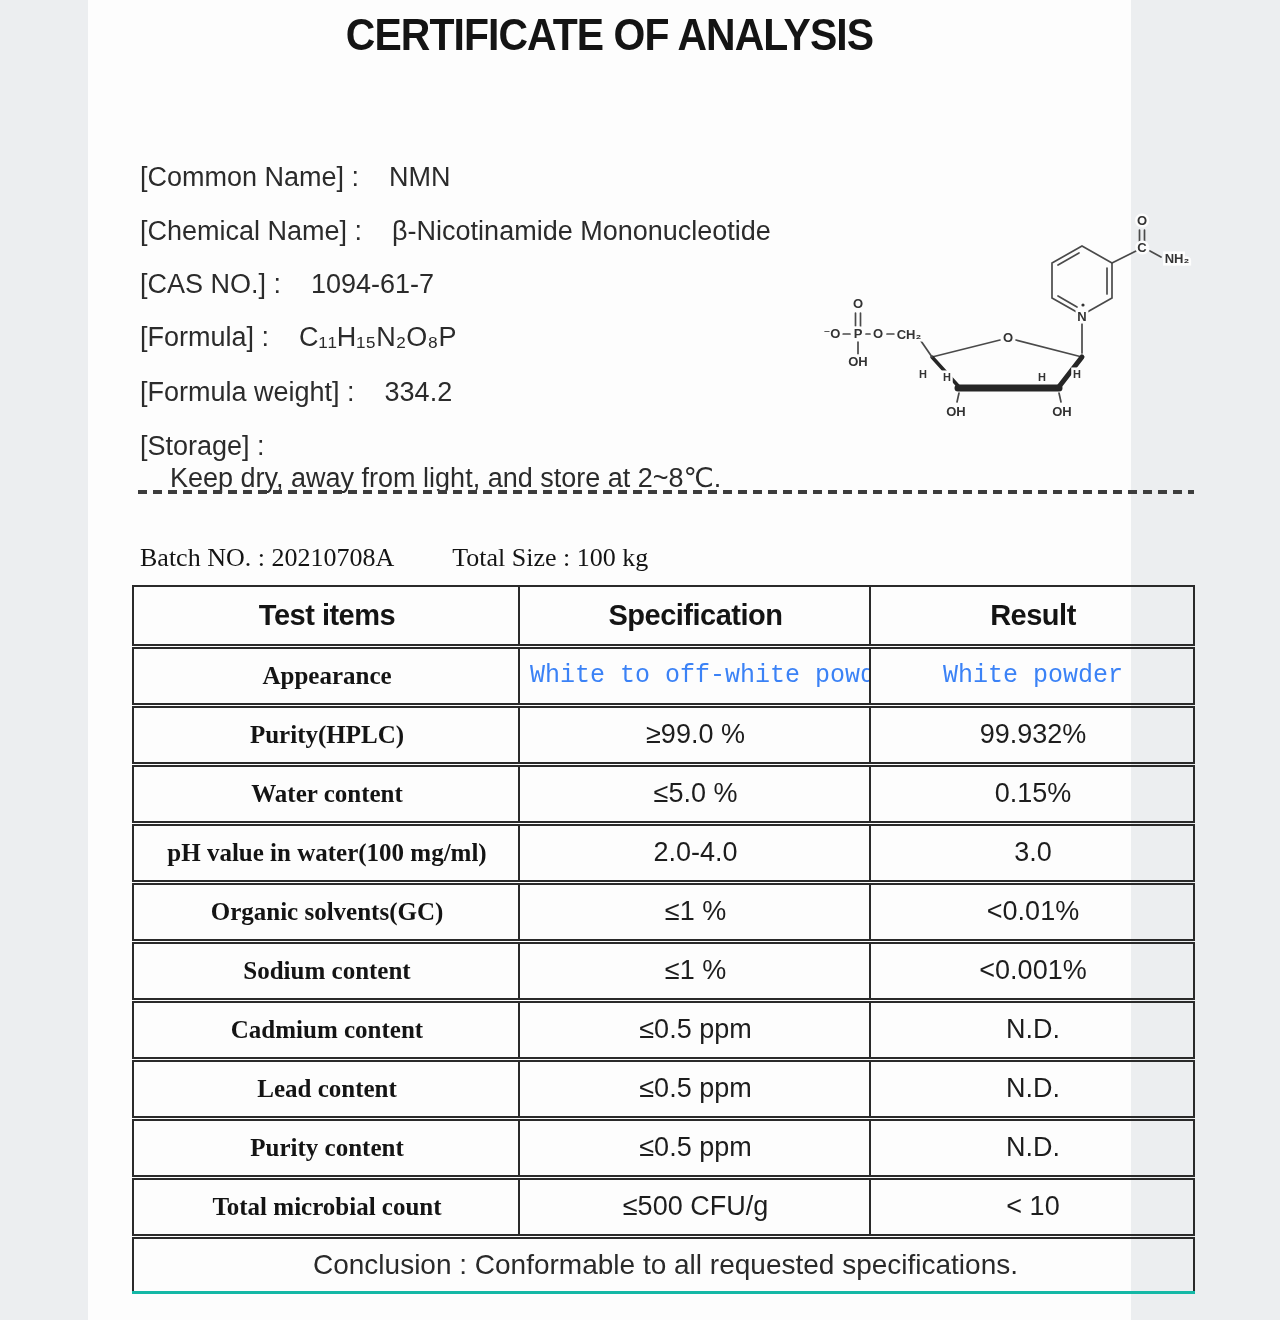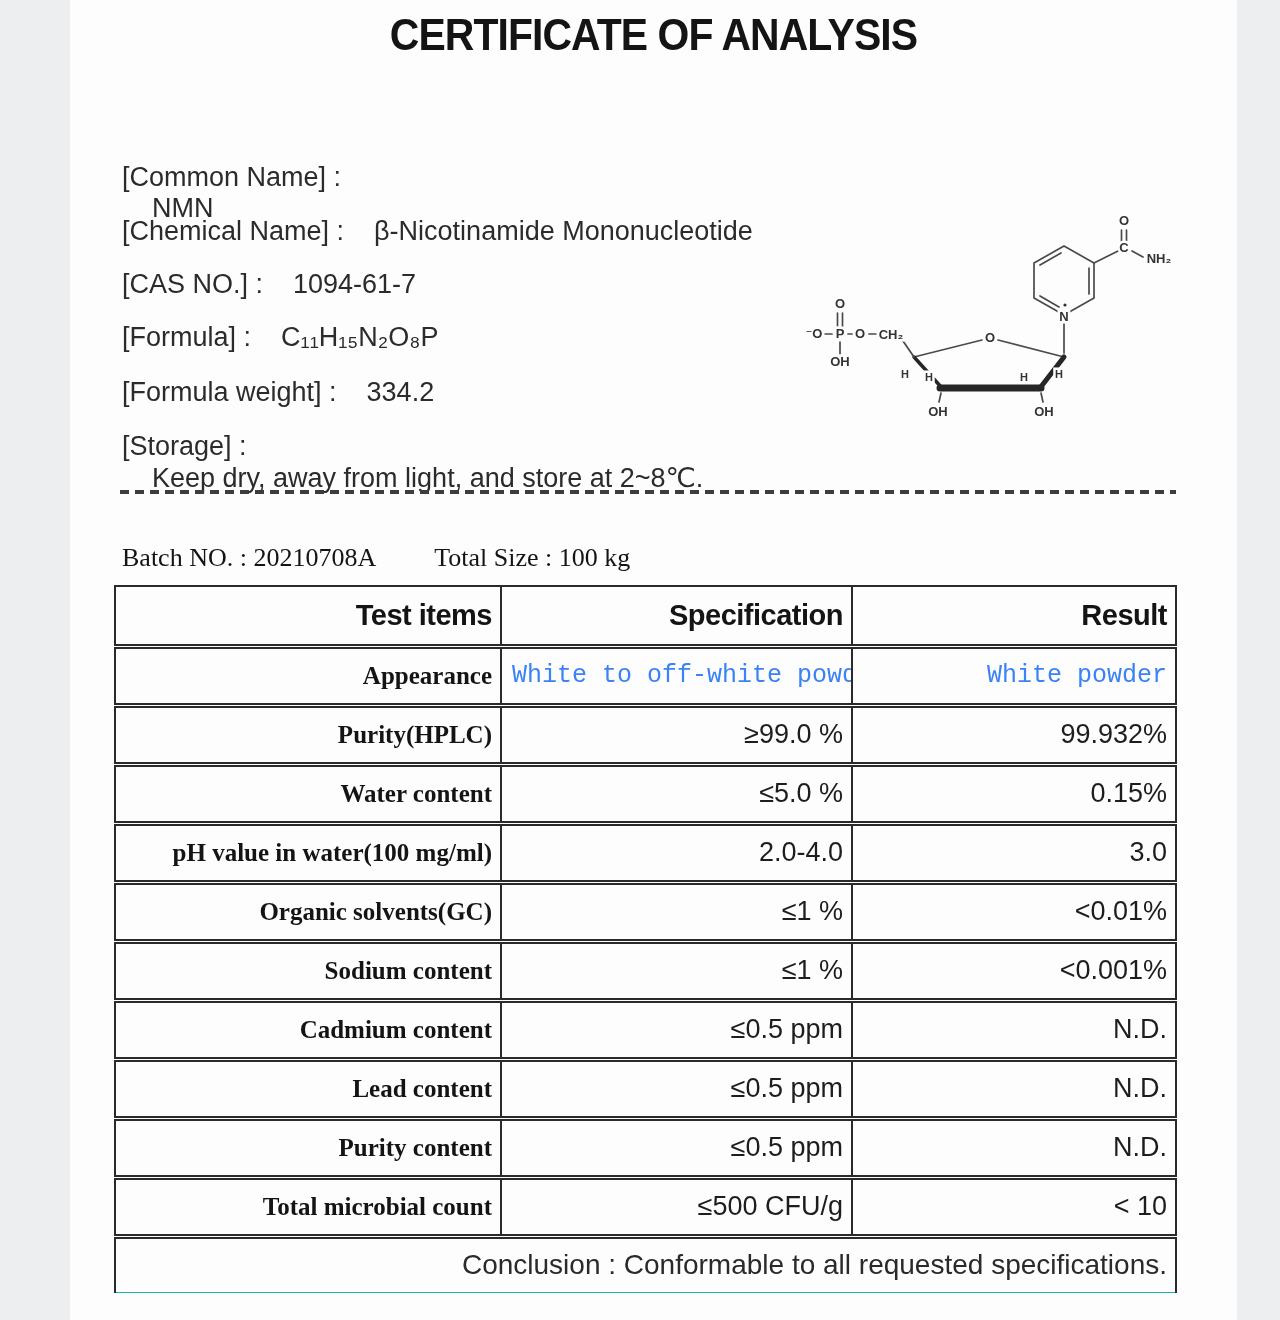--- a/index.html
+++ b/index.html
@@ -5,22 +5,22 @@
   * { margin: 0; padding: 0; box-sizing: border-box; }
   html, body {
     width: 1280px; height: 1320px;
     background: #eceef0;
     font-family: "Liberation Sans", "DejaVu Sans", sans-serif;
     color: #1f1f1f;
     overflow: hidden;
   }
   .paper {
     position: absolute;
-    left: 70px; top: 0;
-    width: 1167px; height: 1320px;
+    left: 88px; top: 0;
+    width: 1043px; height: 1320px;
     background: #fdfdfd;
   }
   .doc-title {
     position: absolute;
     top: 10px; left: 0; width: 100%;
     text-align: center;
     font-size: 44px;
     font-weight: bold;
     letter-spacing: -1px;
     color: #141414;
@@ -29,21 +29,21 @@
   .info-block { position: absolute; left: 52px; top: 0; }
   .info-row {
     position: absolute;
     white-space: nowrap;
     font-size: 27px;
     color: #2b2b2b;
     display: flex;
   }
   .info-label { flex: none; }
   .info-value { margin-left: 30px; }
-  .info-row:nth-child(1) { top: 162px; flex-direction: column; }
+  .info-row:nth-child(1) { top: 162px; }
   .info-row:nth-child(2) { top: 216px; }
   .info-row:nth-child(3) { top: 269px; text-align: right; }
   .info-row:nth-child(4) { top: 322px; }
   .info-row:nth-child(5) { top: 377px; }
   .info-row:nth-child(6) { top: 431px; flex-direction: column; }
 
   .molecule {
     position: absolute;
     left: 732px; top: 210px;
     width: 385px; height: 225px;
@@ -86,21 +86,21 @@
     width: 1061px;
     border-collapse: collapse;
     table-layout: fixed;
   }
   .coa col.c1 { width: 386px; }
   .coa col.c2 { width: 351px; }
   .coa col.c3 { width: 324px; }
   .coa th, .coa td {
     border: 2px solid #2a2a2a;
     border-bottom: 5px double #2a2a2a;
-    text-align: right;
+    text-align: center;
     vertical-align: middle;
     padding: 0 8px 0 10px;
     overflow: hidden;
     white-space: nowrap;
   }
   .coa thead th {
     height: 60px;
     font-size: 29px;
     font-weight: bold;
     letter-spacing: -0.5px;
@@ -116,21 +116,21 @@
   .coa tr.serif-vals td.spec, .coa tr.serif-vals td.result {
     font-family: Liberation Mono, monospace;
     font-size: 25px;
     color: #3b82f6;
   }
   .coa td.conclusion {
     height: 56px;
     font-size: 28px;
     color: #2a2a2a;
     padding-left: 12px;
-    border-bottom: 1px solid #14b8a6;
+    border-bottom: 3px solid #14b8a6;
   }
 </style>
 </head>
 <body>
 
 <div class="paper">
 
   <h1 class="doc-title">CERTIFICATE OF ANALYSIS</h1>
 
   <div class="info-block">

